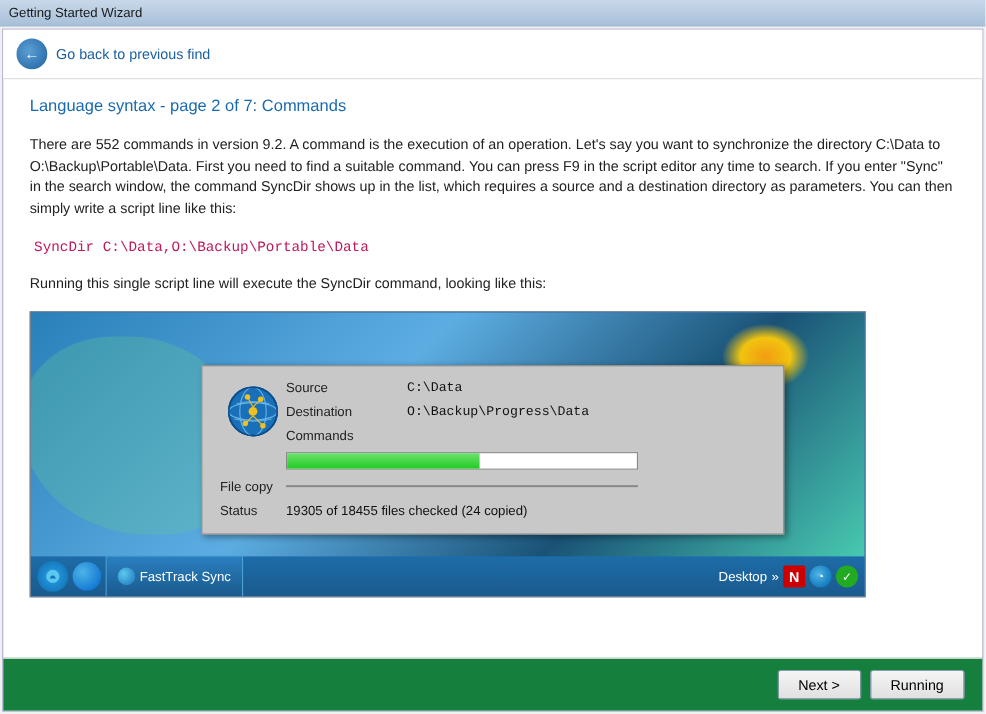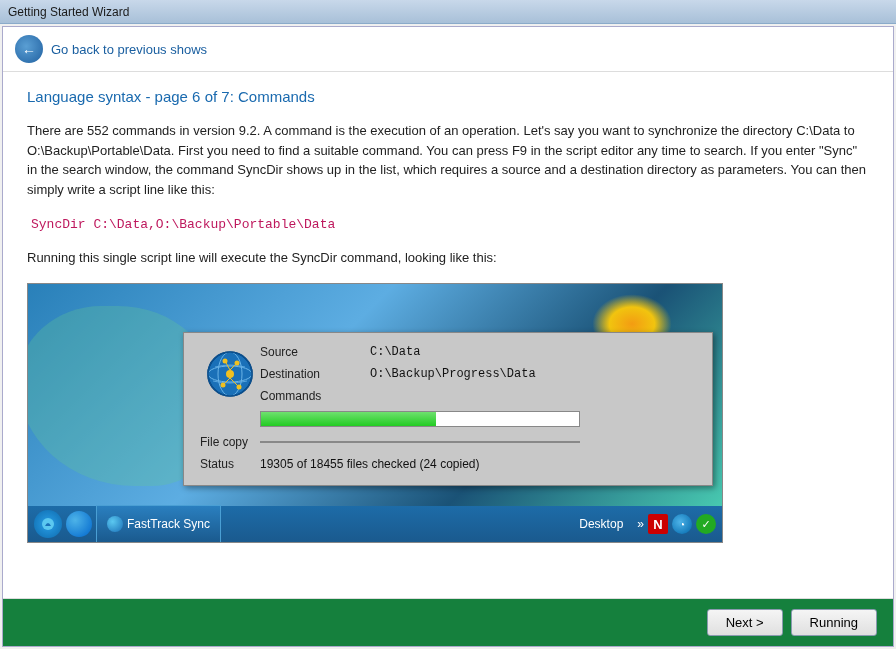--- a/index.html
+++ b/index.html
@@ -16,21 +16,21 @@
 
     
     #title-bar {
       background: linear-gradient(to bottom, #c8d8ea, #a8c0d8);
       padding: 4px 8px;
       font-size: 12px;
       color: #1a1a1a;
       border-bottom: 1px solid #8aabca;
       height: 24px;
       display: flex;
-      align-items: center;
+      align-items: flex-start;
     }
 
     
     #main-window {
       background: white;
       flex: 1;
       display: flex;
       flex-direction: column;
       border: 1px solid #aac;
       margin: 2px;
@@ -97,21 +97,21 @@
 
     #running-text {
       color: #222;
       font-size: 13px;
     }
 
     
     #screenshot-container {
       margin-top: 8px;
       border: 1px solid #888;
-      width: 696px;
+      width: 760px;
       height: 260px;
       overflow: hidden;
       position: relative;
       background: #1a6abf;
     }
 
     #screenshot-bg {
       position: absolute;
       top: 0; left: 0; right: 0; bottom: 36px;
       background: linear-gradient(135deg, #2980b9 0%, #5dade2 40%, #1a5276 70%, #48c9b0 100%);
@@ -255,21 +255,21 @@
       gap: 4px;
     }
 
     .taskbar-spacer { flex: 1; }
 
     #desktop-label {
       color: white;
       font-size: 12px;
       display: flex;
       align-items: flex-start;
-      gap: 14px;
+      gap: 4px;
     }
 
     .taskbar-icons {
       display: flex;
       align-items: center;
       gap: 4px;
     }
 
     .taskbar-icon-n {
       width: 20px;
@@ -338,25 +338,25 @@
 <body>
 
 <div id="title-bar">
   <span>Getting Started Wizard</span>
 </div>
 
 <div id="main-window">
 
   <div id="nav-bar">
     <div id="back-arrow">←</div>
-    <span id="back-text">Go back to previous shows</span>
+    <span id="back-text">Go back to previous find</span>
   </div>
 
   <div id="content">
-    <h2 id="page-title">Language syntax - page 6 of 7: Commands</h2>
+    <h2 id="page-title">Language syntax - page 2 of 7: Commands</h2>
     <p id="description">There are 552 commands in version 9.2. A command is the execution of an operation. Let's say you want to synchronize the directory C:\Data to O:\Backup\Portable\Data. First you need to find a suitable command. You can press F9 in the script editor any time to search. If you enter "Sync" in the search window, the command SyncDir shows up in the list, which requires a source and a destination directory as parameters. You can then simply write a script line like this:</p>
     <div id="code-example">SyncDir C:\Data,O:\Backup\Portable\Data</div>
     <p id="running-text">Running this single script line will execute the SyncDir command, looking like this:</p>
 
     <div id="screenshot-container">
       <div id="screenshot-bg"></div>
 
       <div id="dialog-box">
         <div id="dialog-grid">
 

